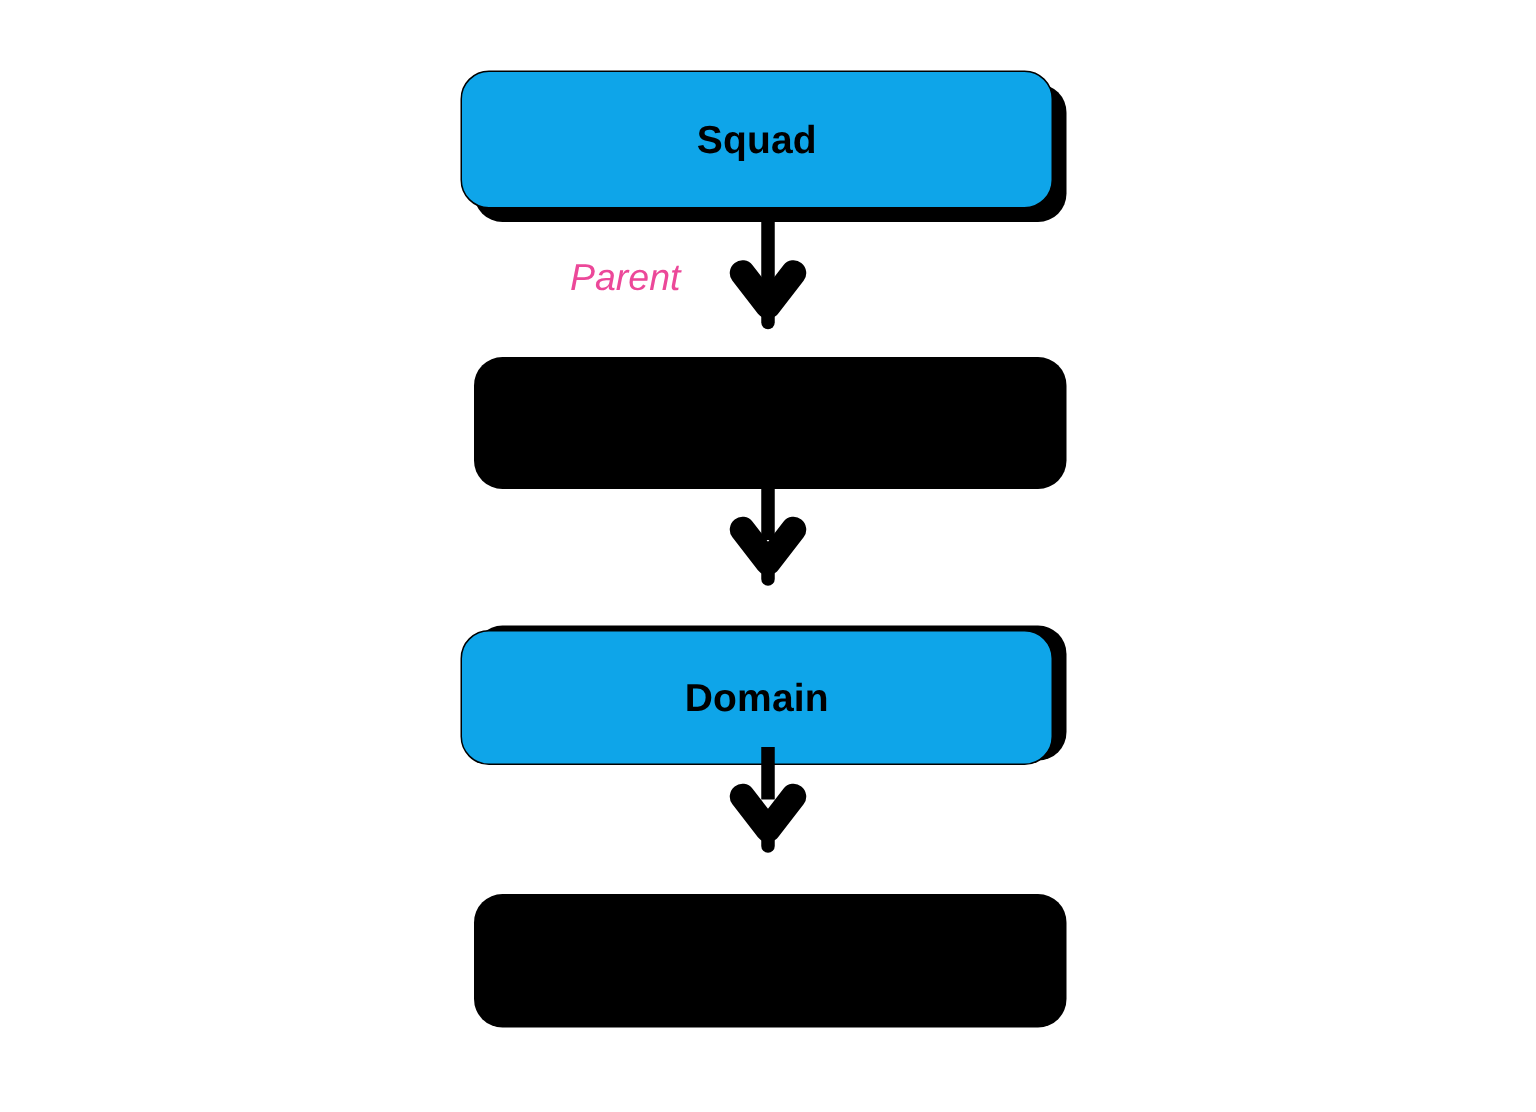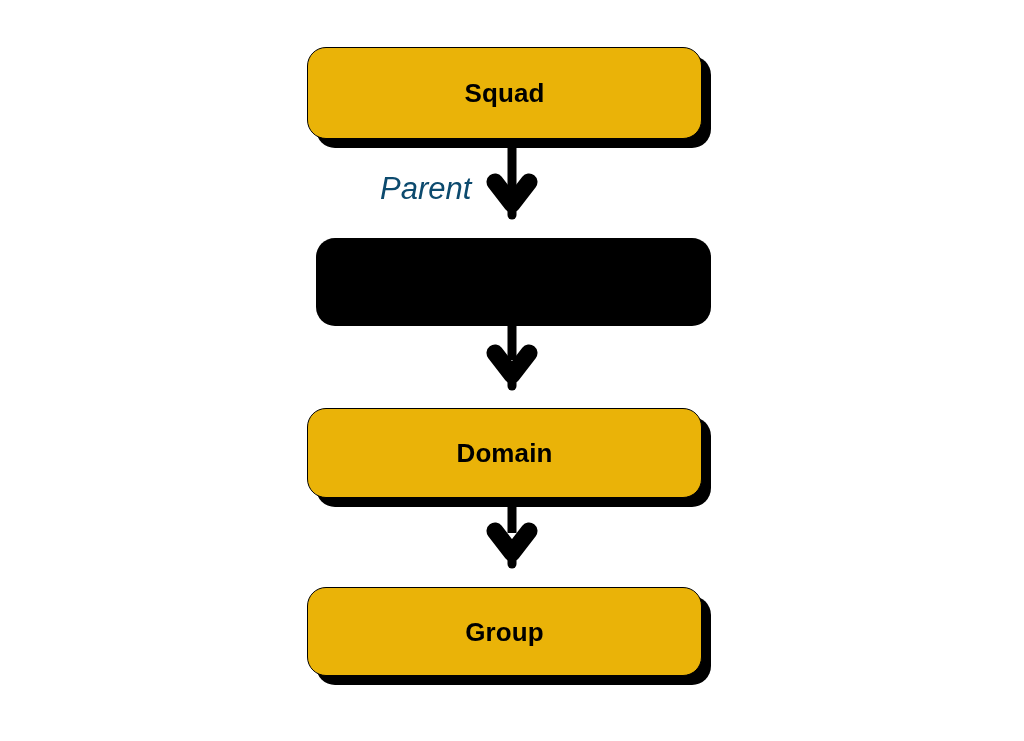--- a/index.html
+++ b/index.html
@@ -15,21 +15,21 @@
   }
   #canvas {
     position: relative;
     width: 1024px;
     height: 741px;
     background: #ffffff;
   }
   .node {
     position: absolute;
     box-sizing: border-box;
-    background: #eab308;
+    background: #0ea5e9;
     border: 1.6px solid #000000;
     border-radius: 19px;
     display: flex;
     align-items: center;
     justify-content: center;
     z-index: 3;
   }
   .node-shadow {
     position: absolute;
     box-sizing: border-box;
@@ -42,24 +42,24 @@
     font-size: 26px;
     font-weight: bold;
     color: #000000;
     letter-spacing: 0.1px;
     line-height: 1;
     user-select: none;
   }
   .edge-label {
     position: absolute;
     font-family: "Liberation Sans", sans-serif;
-    font-size: 31px;
+    font-size: 25px;
     font-style: italic;
     font-weight: normal;
-    color: #0c4a6e;
+    color: #ec4899;
     white-space: nowrap;
     z-index: 5;
     user-select: none;
   }
   .edge-svg {
     position: absolute;
     left: 0;
     top: 0;
     width: 1024px;
     height: 741px;
@@ -97,22 +97,19 @@
   <div class="edge-label" style="left:380px; top:171px;">Parent</div>
 
   <div class="node-shadow" style="left:316px; top:56px; width:395px; height:92px;"></div>
   <div class="node" style="left:307px; top:47px; width:395px; height:92px;">
     <span class="node-label">Squad</span>
   </div>
 
   <div class="node-shadow" style="left:316px; top:238px; width:395px; height:88px;"></div>
 
   <div class="node-shadow" style="left:316px; top:417px; width:395px; height:90px;"></div>
-  <div class="node" style="left:307px; top:408px; width:395px; height:90px;">
+  <div class="node" style="left:307px; top:420px; width:395px; height:90px;">
     <span class="node-label">Domain</span>
   </div>
 
   <div class="node-shadow" style="left:316px; top:596px; width:395px; height:89px;"></div>
-  <div class="node" style="left:307px; top:587px; width:395px; height:89px;">
-    <span class="node-label">Group</span>
-  </div>
 
 </div>
 
 </body></html>

